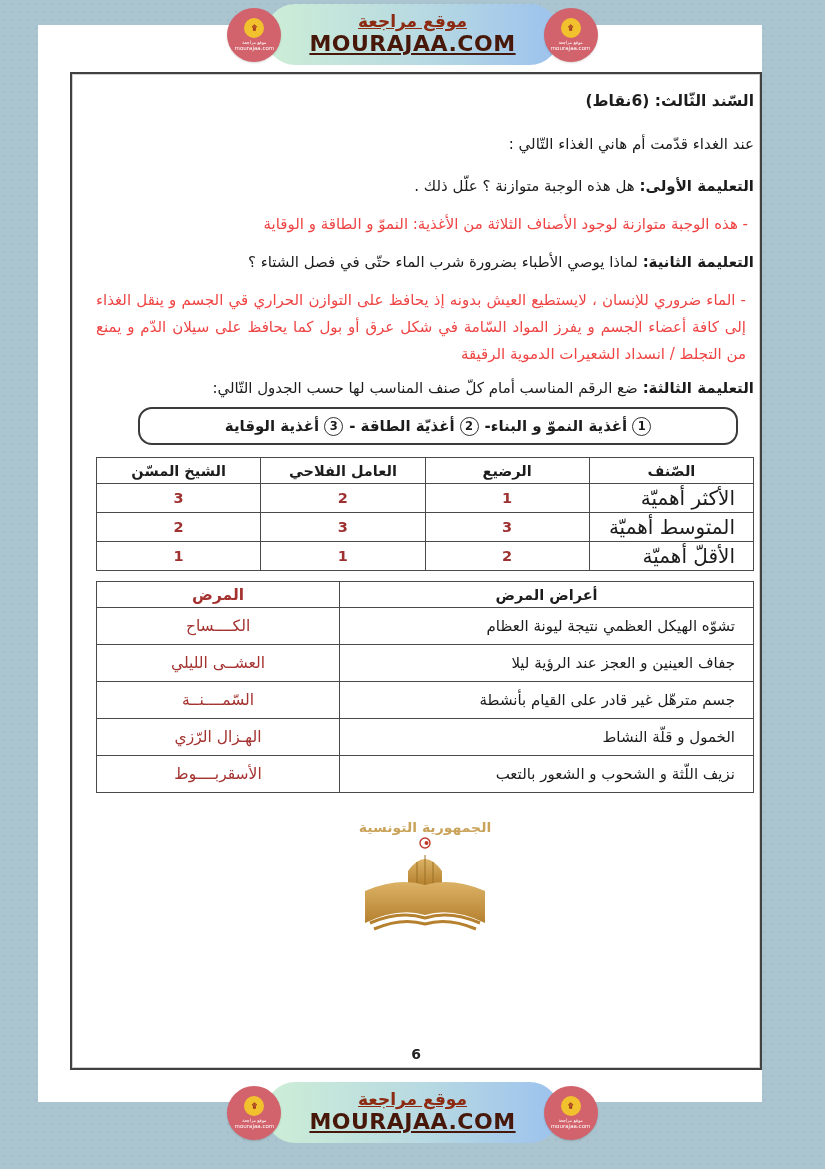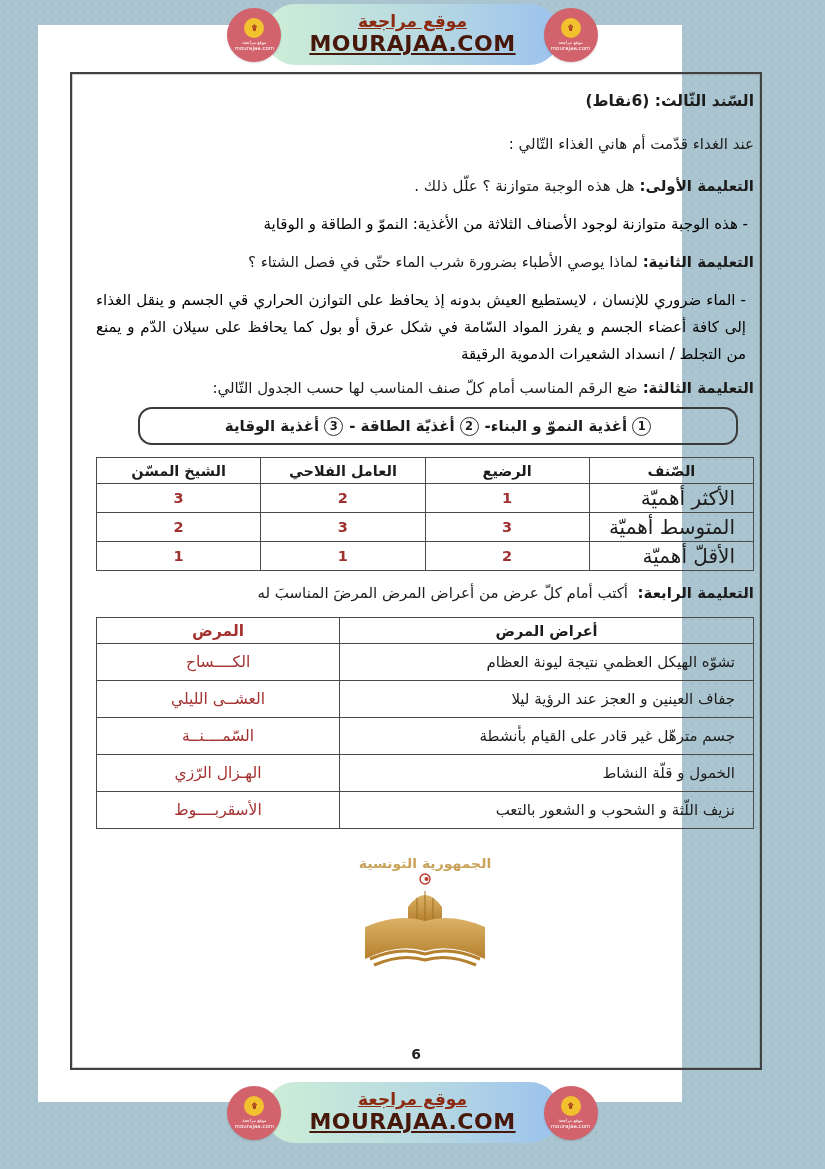--- a/index.html
+++ b/index.html
@@ -47,40 +47,40 @@
   .badge-yellow {
     width:20px; height:20px; border-radius:50%; background:#f2c12e;
     display:flex; align-items:center; justify-content:center;
     color:#a33a22; font-size:7px; font-weight:bold; overflow:hidden;
   }
   .badge-ar  { color:#ffffff; font-size:4.5px; margin-top:2px; white-space:nowrap; }
   .badge-url { color:#ffffff; font-size:5.5px; white-space:nowrap; }
 
   
   .page {
-    position:absolute; left:38px; top:25px; width:644px; height:1077px;
+    position:absolute; left:38px; top:25px; width:724px; height:1077px;
     background:#ffffff;
   }
   .doc-border {
     position:absolute; left:32px; top:47px; width:692px; height:998px;
     border:2px solid #414141;
     box-shadow: inset 0 0 0 1px rgba(120,120,120,.35);
   }
   .content {
     direction:rtl;
     padding:16px 6px 0 24px;
     color:#1c1c1c;
     font-size:15px;
   }
   .content p { margin:0 0 16px; line-height:1.45; text-align:right; }
   .sec-title { margin-bottom:22px !important; font-weight:bold; font-size:15.5px; }
   .intro { margin-bottom:20px !important; }
   .menu-line { text-align:center !important; margin-bottom:14px !important; }
   .q-label { font-weight:bold; }
-  .red { color:#000000; }
+  .red { color:#ef4444; }
   .answer1 { margin-bottom:16px !important; padding-right:6px; }
   .q2 { margin-bottom:14px !important; }
   .answer2 {
     margin-bottom:10px !important; line-height:1.78 !important;
     text-align:justify !important; padding-right:8px;
   }
   .q3 { margin-bottom:8px !important; }
   .q4 { margin:12px 0 12px !important; }
 
   
@@ -209,24 +209,20 @@
         </tr>
         <tr>
           <td class="lbl">الأقلّ أهميّة</td>
           <td class="num">2</td>
           <td class="num">1</td>
           <td class="num">1</td>
         </tr>
       </tbody>
         </table>
 
-      <p class="q4">
-        <span class="q-label">التعليمة الرابعة:</span>
-        &nbsp;<span>أكتب أمام كلّ عرض من أعراض المرض المرضَ المناسبَ له</span>
-      </p>
 
       <table class="t2">
         <tbody>
             <tr>
           <th class="sym">أعراض المرض</th>
           <th class="dis">المرض</th>
         </tr>
         <tr>
           <td class="sym">تشوّه الهيكل العظمي نتيجة ليونة العظام</td>
           <td class="dis">الكــــساح</td>

